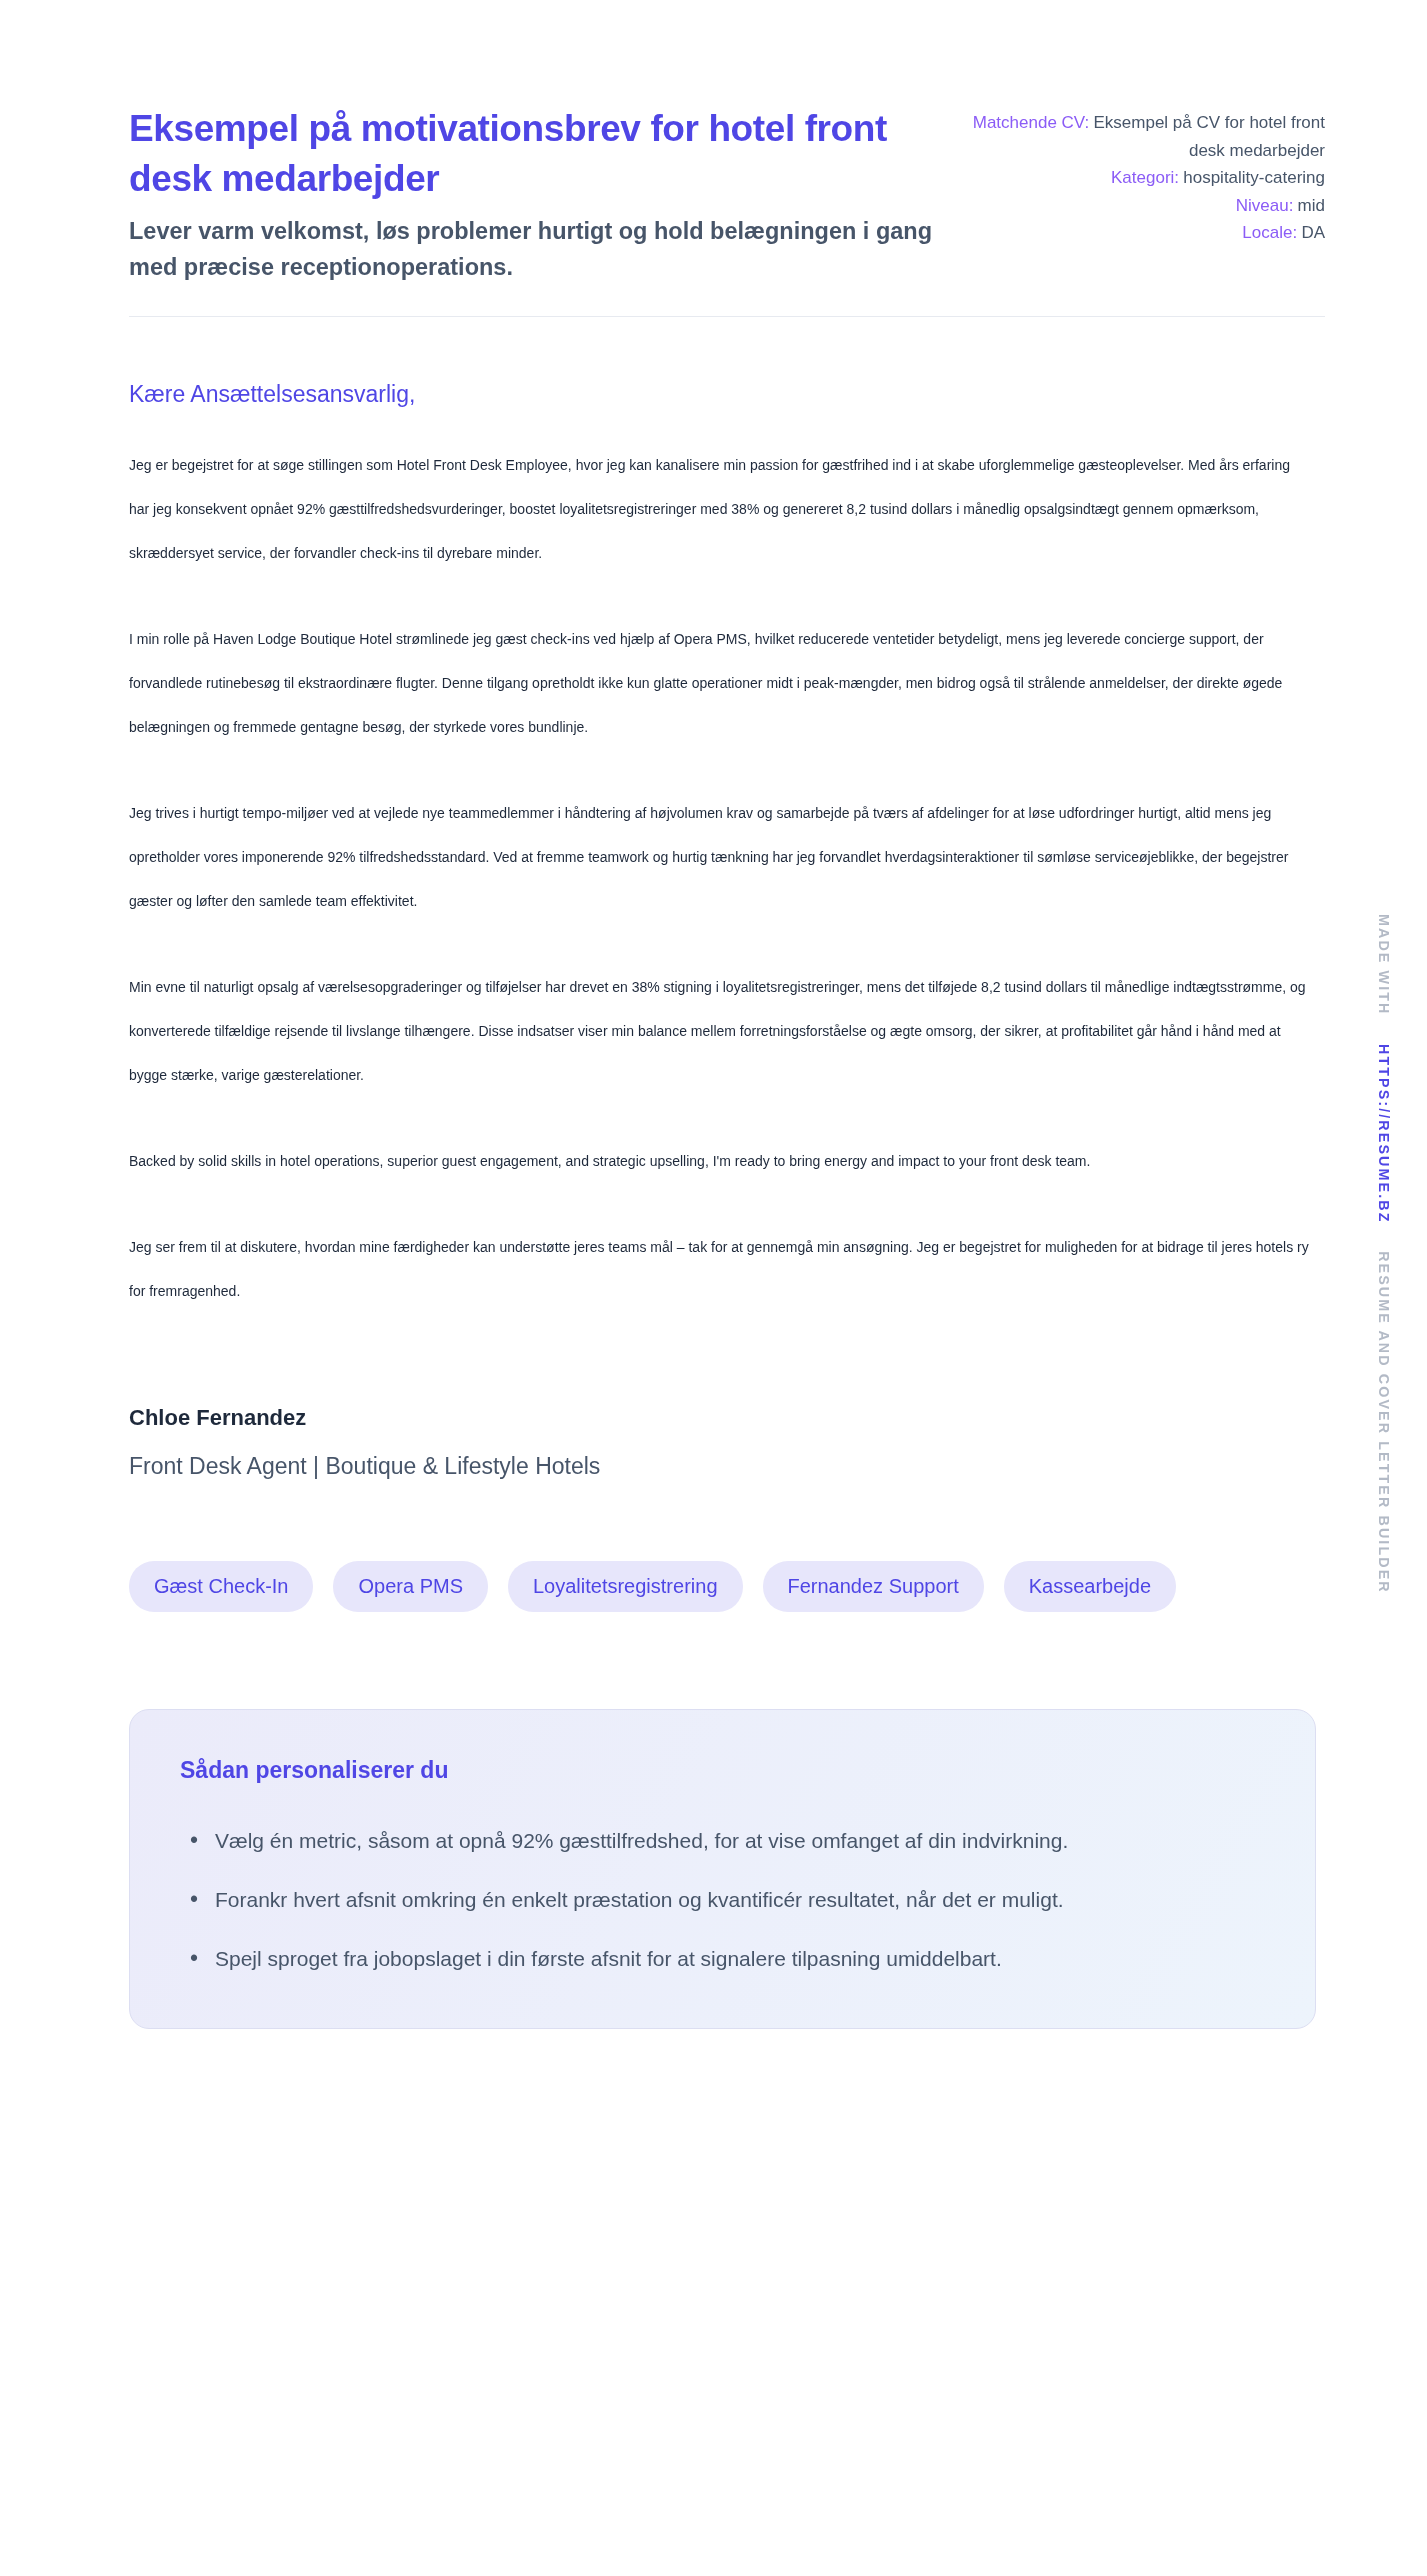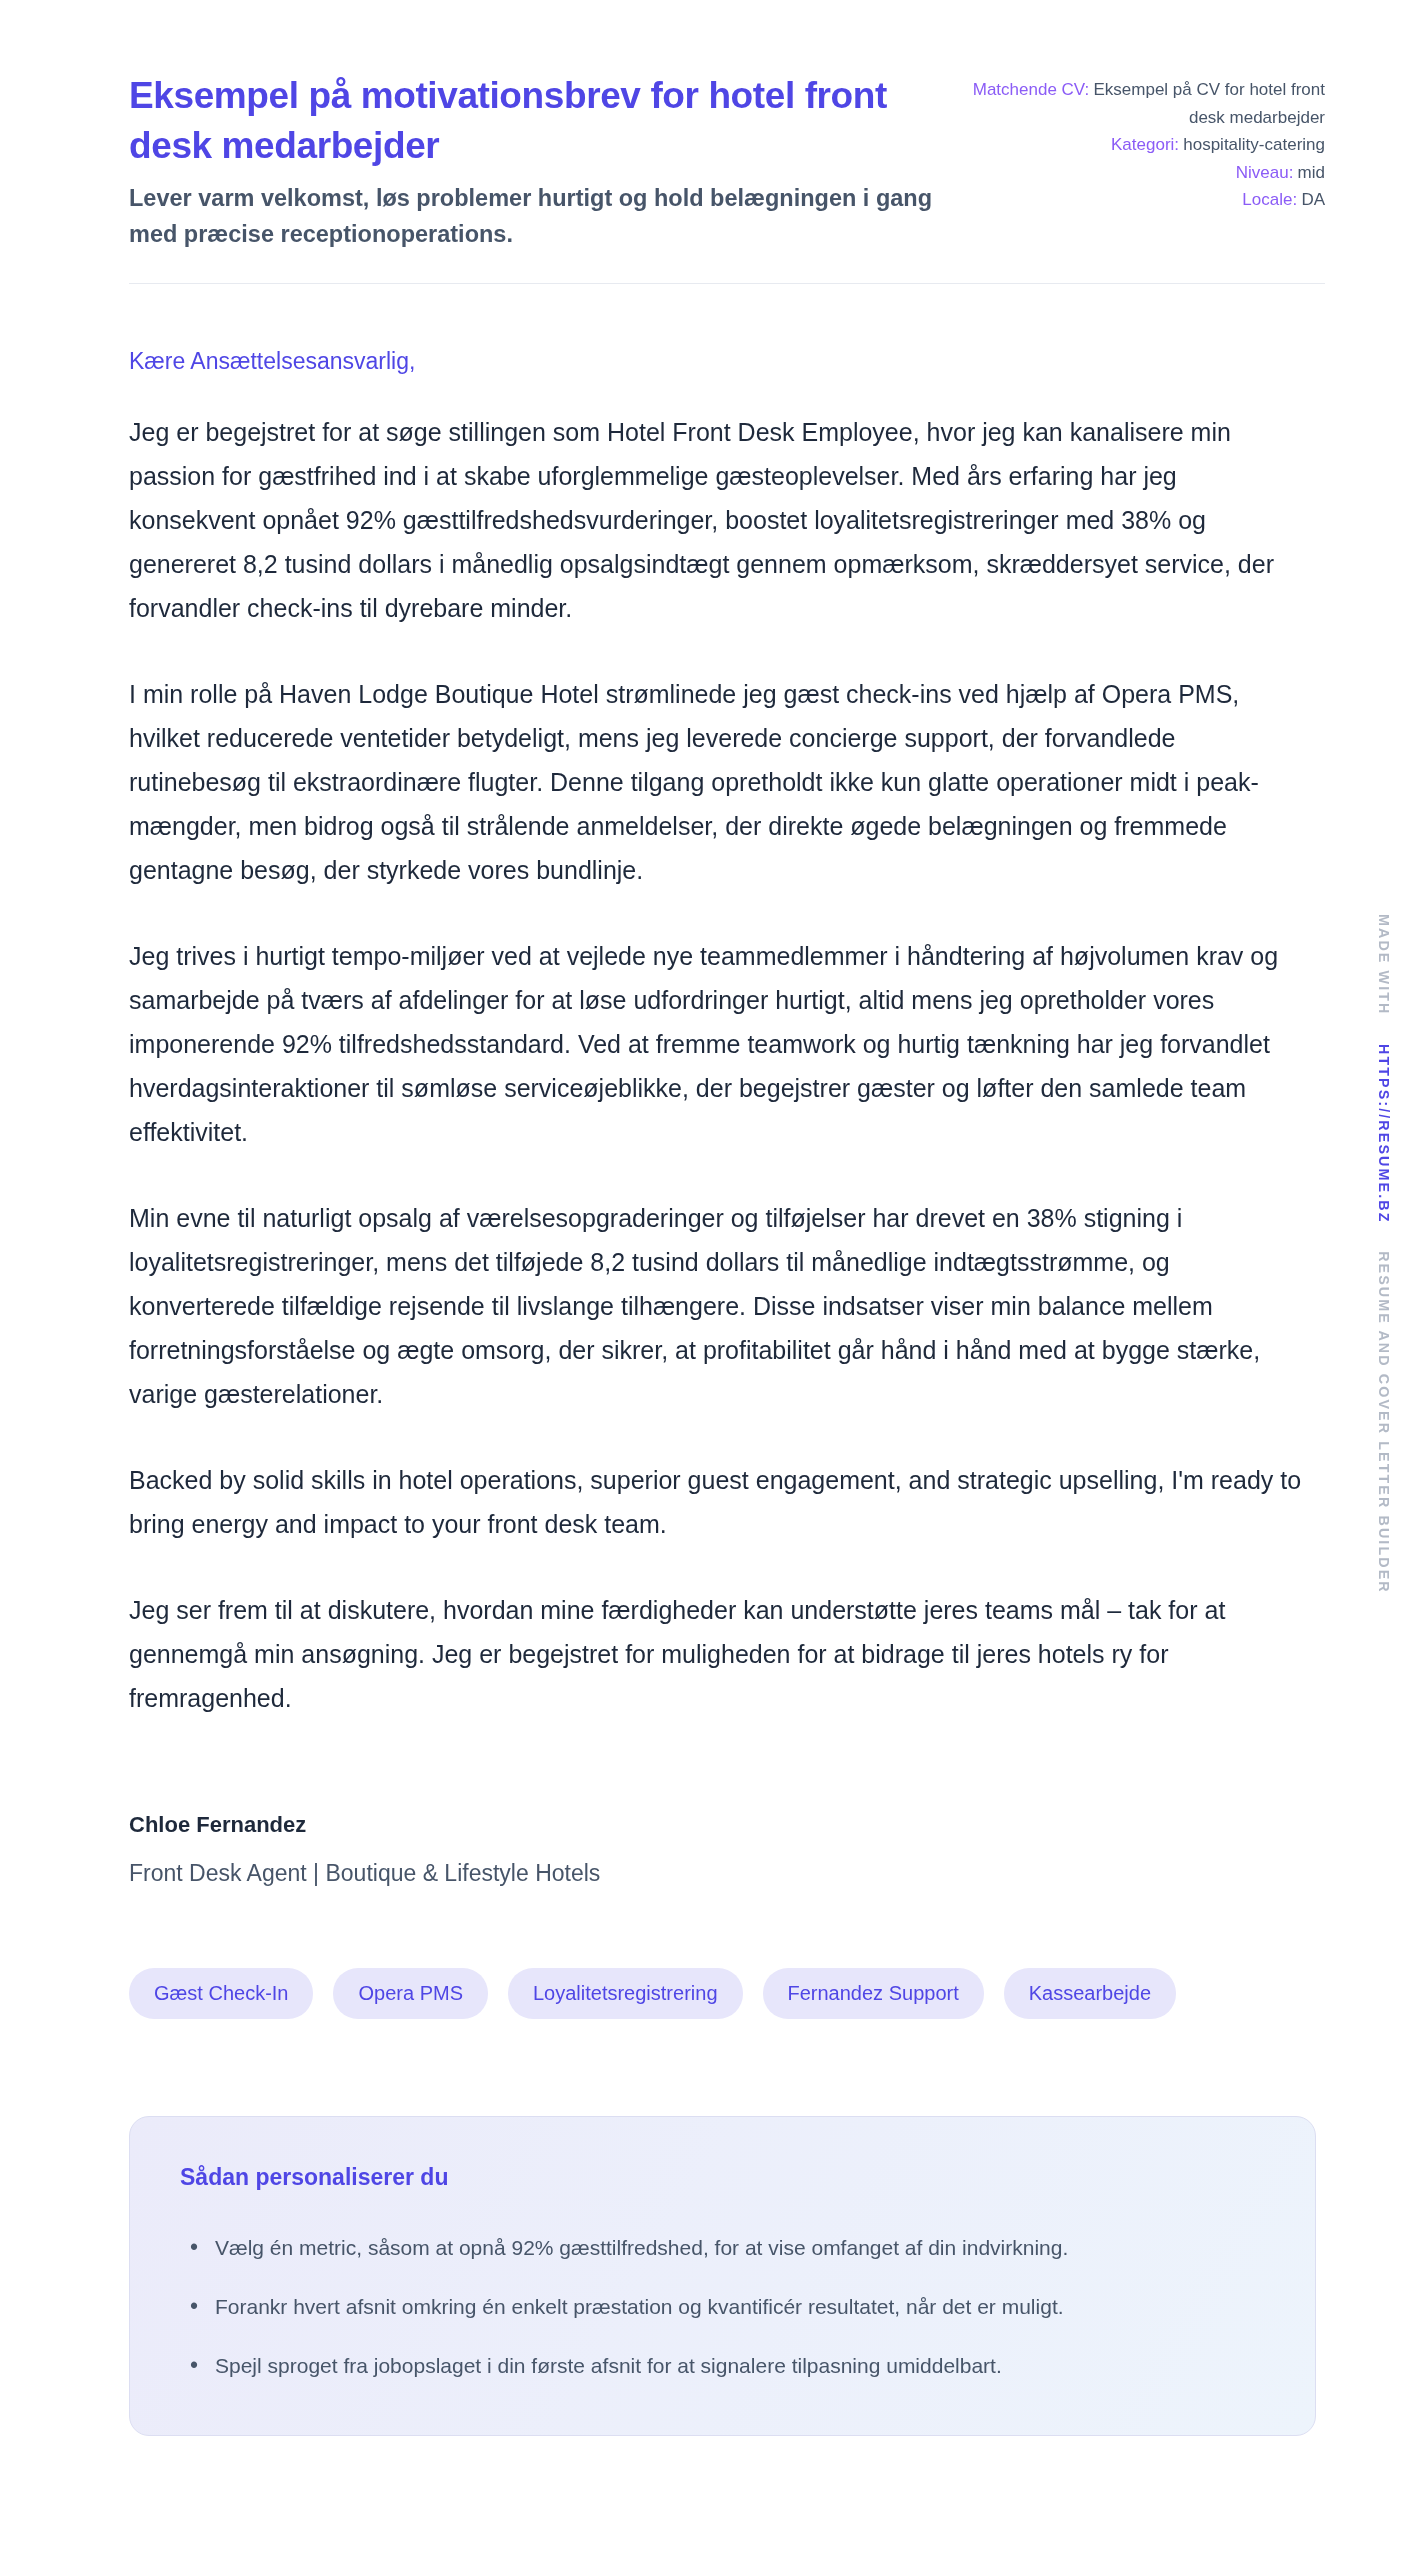--- a/index.html
+++ b/index.html
@@ -6,21 +6,21 @@
   html, body { background: #ffffff; }
   body {
     width: 1427px;
     height: 2576px;
     overflow: hidden;
     font-family: "Liberation Sans", "DejaVu Sans", sans-serif;
     color: #1e293b;
     position: relative;
   }
   .page { position: relative; width: 1427px; height: 2576px; background: #ffffff; }
-  .content { width: 1196px; margin-left: 129px; padding-top: 71px; }
+  .content { width: 1196px; margin-left: 129px; padding-top: 104px; }
 
   
   .header { display: flex; justify-content: space-between; align-items: flex-start; }
   .header-left { width: 810px; }
   h1.title {
     color: #4f46e5;
     font-size: 37px;
     line-height: 1.36;
     font-weight: 700;
     letter-spacing: -0.4px;
@@ -41,21 +41,21 @@
 
   
   .greeting {
     margin-top: 64px;
     color: #4f46e5;
     font-size: 23px;
     font-weight: 500;
   }
   .para {
     margin-top: 42px;
-    font-size: 25px;
+    font-size: 14px;
     line-height: 44px;
     color: #1e293b;
     max-width: 1180px;
   }
   .para.first { margin-top: 35px; }
 
   .sig-name { margin-top: 92px; font-size: 22px; font-weight: 700; color: #1e293b; }
   .sig-role { margin-top: 22px; font-size: 23px; color: #475569; }
 
   

